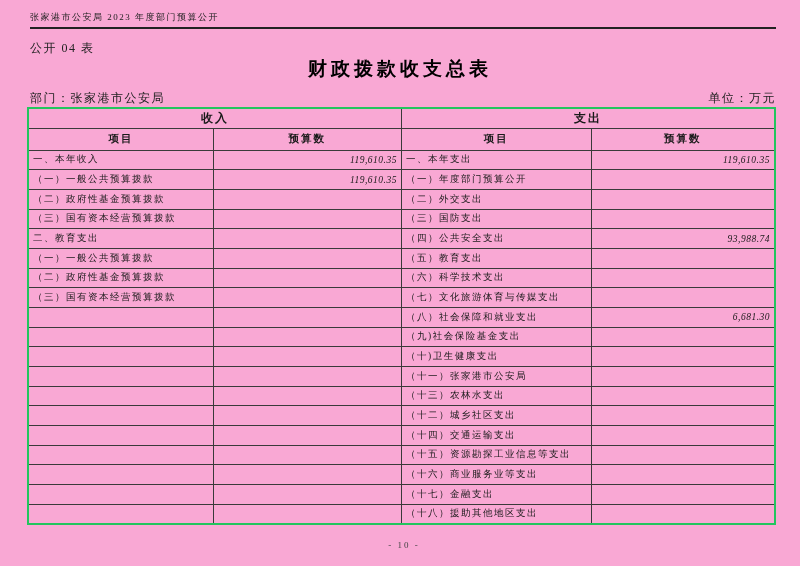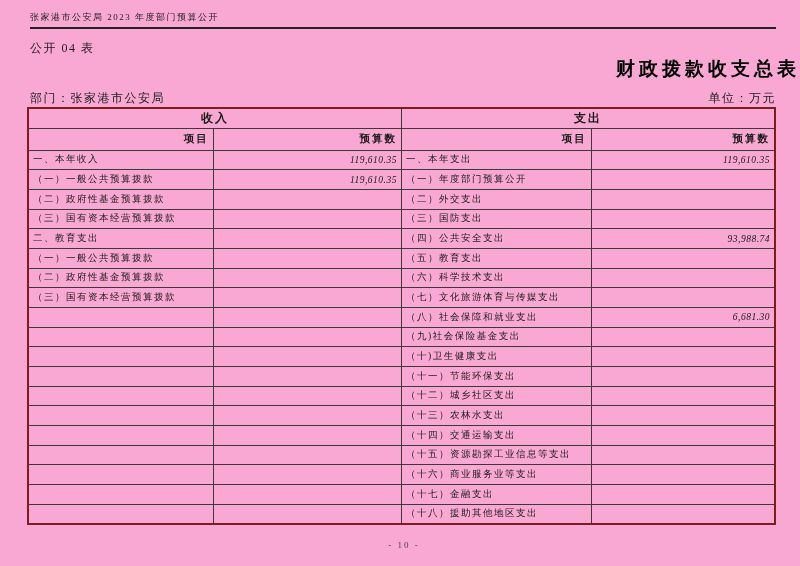--- a/index.html
+++ b/index.html
@@ -20,48 +20,48 @@
   .header-rule {
     position: absolute; left: 30px; top: 27px; width: 746px; height: 0;
     border-top: 2px solid #222;
   }
   .table-code {
     position: absolute; left: 30px; top: 40px;
     font-size: 12px; letter-spacing: 1.5px; color: #222;
   }
   .title {
     position: absolute; left: 0; right: 0; top: 56px; margin: 0;
-    text-align: right; font-size: 19px; font-weight: bold;
+    text-align: center; font-size: 19px; font-weight: bold;
     letter-spacing: 4px; color: #000;
   }
   .meta-row {
     position: absolute; left: 30px; top: 90px; width: 746px;
     display: flex; justify-content: space-between;
     font-size: 12px; letter-spacing: 1.5px; color: #222;
   }
 
   table.budget {
     position: absolute; left: 27px; top: 107px;
     width: 749px; height: 418px;
     border-collapse: collapse; table-layout: fixed;
-    border: 2px solid #7f1d1d;
+    border: 2px solid #22c55e;
   }
   table.budget th, table.budget td {
     border: 1px solid #3a3a3a;
     padding: 0 4px;
     overflow: hidden; white-space: nowrap;
     font-weight: normal;
   }
   tr.section-header th {
     height: 20px; font-size: 12px; font-weight: bold;
     text-align: center; letter-spacing: 2px;
   }
   tr.col-header th {
     height: 22px; font-size: 10.5px; font-weight: bold;
-    text-align: right; letter-spacing: 2px;
+    text-align: center; letter-spacing: 2px;
   }
   tbody td { font-size: 9.5px; height: 18px; }
   td.item { text-align: left; letter-spacing: 1.5px; padding-left: 5px; }
   td.num  { text-align: right; letter-spacing: 0.5px; padding-right: 4px;
             font-family: "Liberation Serif", "DejaVu Serif", serif; font-style: italic; }
 
   .page-number {
     position: absolute; left: 8px; right: 0; top: 540px;
     text-align: center; font-size: 9px; letter-spacing: 2px; color: #444;
   }
@@ -166,33 +166,33 @@
         </tr>
         <tr>
           <td class="item"></td>
           <td class="num"></td>
           <td class="item">（十)卫生健康支出</td>
           <td class="num"></td>
         </tr>
         <tr>
           <td class="item"></td>
           <td class="num"></td>
-          <td class="item">（十一）节能环保支出</td>
+          <td class="item">（十一）张家港市公安局</td>
+          <td class="num"></td>
+        </tr>
+        <tr>
+          <td class="item"></td>
+          <td class="num"></td>
+          <td class="item">（十三）农林水支出</td>
           <td class="num"></td>
         </tr>
         <tr>
           <td class="item"></td>
           <td class="num"></td>
           <td class="item">（十二）城乡社区支出</td>
-          <td class="num"></td>
-        </tr>
-        <tr>
-          <td class="item"></td>
-          <td class="num"></td>
-          <td class="item">（十三）农林水支出</td>
           <td class="num"></td>
         </tr>
         <tr>
           <td class="item"></td>
           <td class="num"></td>
           <td class="item">（十四）交通运输支出</td>
           <td class="num"></td>
         </tr>
         <tr>
           <td class="item"></td>

